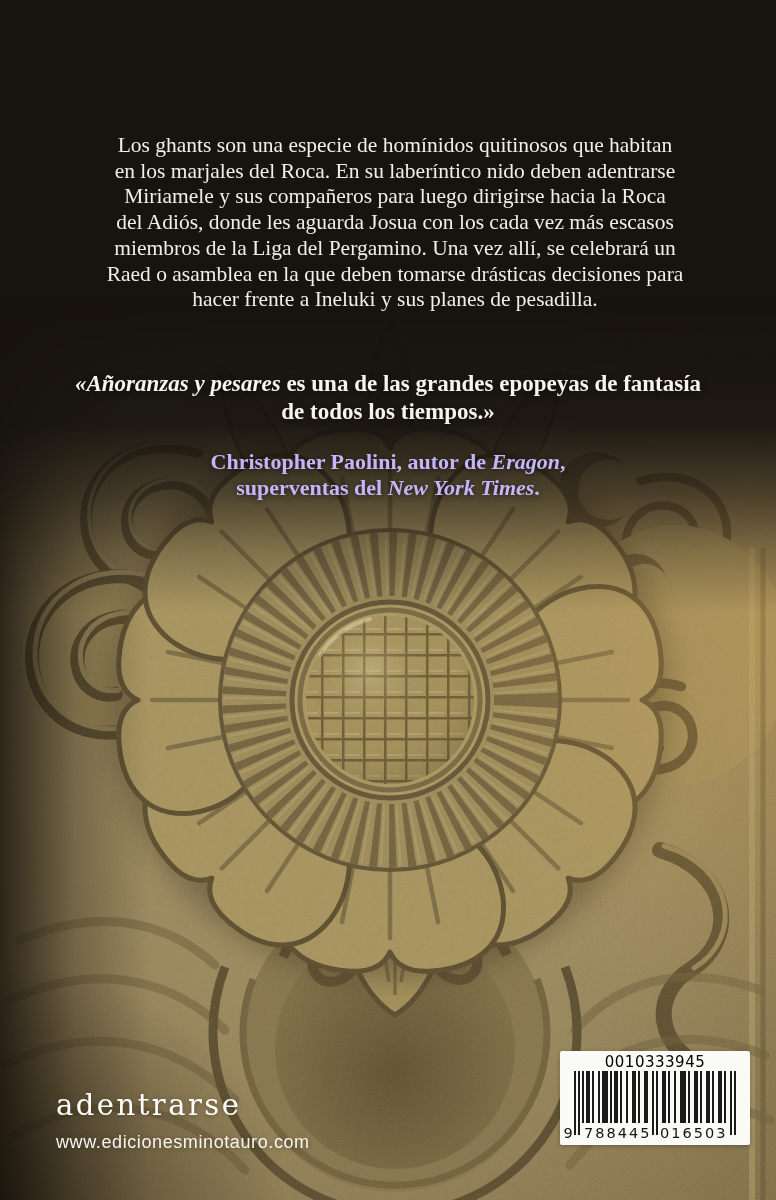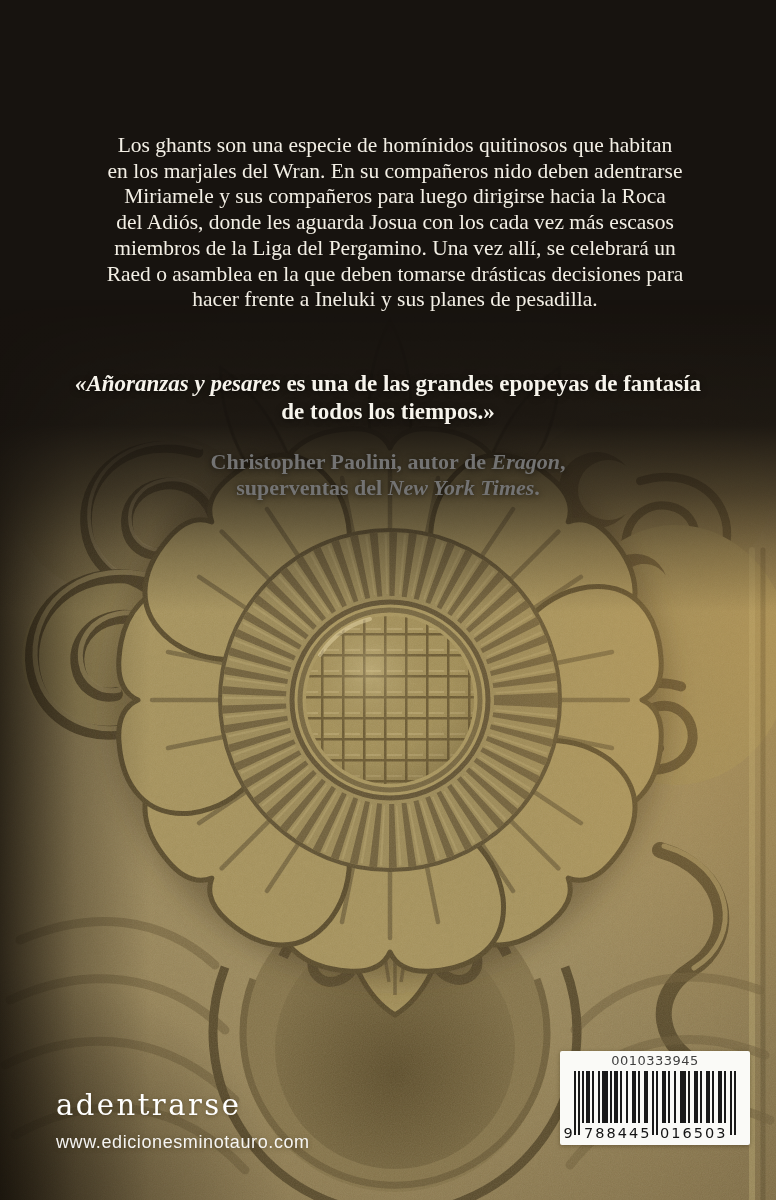--- a/index.html
+++ b/index.html
@@ -19,21 +19,21 @@
   .synopsis div{white-space:nowrap;}
   .quote{
     position:absolute;top:370px;left:20px;right:20px;
     text-align:center;color:#f7f4ec;font-weight:700;
     font-size:23px;line-height:28px;
     text-shadow:0 1px 6px rgba(0,0,0,.6);
   }
   .quote .it{font-style:italic;}
   .attribution{
     position:absolute;top:449px;left:20px;right:20px;
-    text-align:center;color:#737373;font-weight:700;
+    text-align:center;color:#c4b5fd;font-weight:700;
     font-size:22px;line-height:26px;
     text-shadow:0 1px 6px rgba(0,0,0,.6);
   }
   .attribution .it{font-style:italic;}
   
   .publisher{position:absolute;left:56px;top:1090px;color:#ffffff;}
   .publisher .name{
     font-family:"DejaVu Serif","Liberation Serif",serif;
     font-size:29px;line-height:30px;letter-spacing:2.5px;
     text-shadow:0 1px 4px rgba(60,48,20,.5);
@@ -47,21 +47,21 @@
   }
   
   .barcode{
     position:absolute;left:560px;top:1051px;width:190px;height:94px;
     background:#fafaf7;border-radius:2px;
     box-shadow:0 1px 4px rgba(40,30,10,.35);
   }
   .bc-top{
     position:absolute;top:2px;left:0;right:0;text-align:center;
     font-family:"DejaVu Sans","Liberation Sans",sans-serif;
-    font-size:13px;color:#404040;letter-spacing:.5px;
+    font-size:15px;color:#000000;letter-spacing:.5px;
   }
   .bc-bars{position:absolute;left:14px;top:20px;display:block;}
   .bc-digit,.bc-grp{
     position:absolute;bottom:4px;background:#fafaf7;
     font-family:"DejaVu Sans","Liberation Sans",sans-serif;
     font-size:14.5px;color:#141414;letter-spacing:2px;text-align:center;
   }
   .bc-9{left:2px;width:12px;letter-spacing:0;}
   .bc-g1{left:24px;width:66px;margin-top:30px;}
   .bc-g2{left:100px;width:66px;}
@@ -245,21 +245,21 @@
     <rect x="0" y="0" width="776" height="900" filter="url(#f-noise2)" opacity="0.6"></rect>
 
     <ellipse cx="770" cy="330" rx="330" ry="430" fill="url(#g-glow)"></ellipse>
     <rect x="0" y="0" width="150" height="900" fill="url(#g-left)"></rect>
     <ellipse cx="-10" cy="920" rx="300" ry="260" fill="url(#g-corner)"></ellipse>
     <rect x="0" y="0" width="776" height="312" fill="url(#g-topfade)"></rect>
   </svg>
 
   <div class="synopsis">
     <div>Los ghants son una especie de homínidos quitinosos que habitan</div>
-    <div>en los marjales del Wran. En su compañeros nido deben adentrarse</div>
+    <div>en los marjales del Roca. En su laberíntico nido deben adentrarse</div>
     <div>Miriamele y sus compañeros para luego dirigirse hacia la Roca</div>
     <div>del Adiós, donde les aguarda Josua con los cada vez más escasos</div>
     <div>miembros de la Liga del Pergamino. Una vez allí, se celebrará un</div>
     <div>Raed o asamblea en la que deben tomarse drásticas decisiones para</div>
     <div>hacer frente a Ineluki y sus planes de pesadilla.</div>
   </div>
 
   <div class="quote">
     <div style="white-space:nowrap;">
       <span class="it">«</span><span class="it">Añoranzas y pesares</span><span> es una de las grandes epopeyas de fantasía</span>

